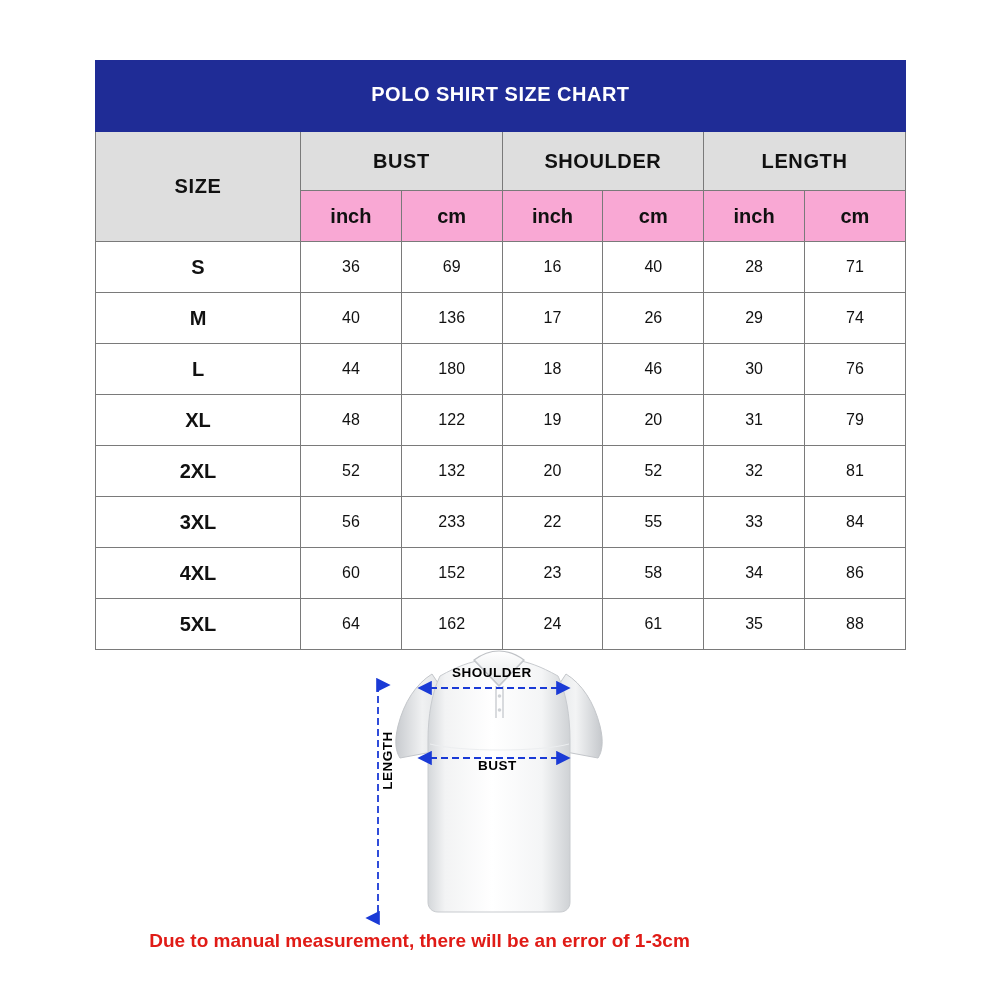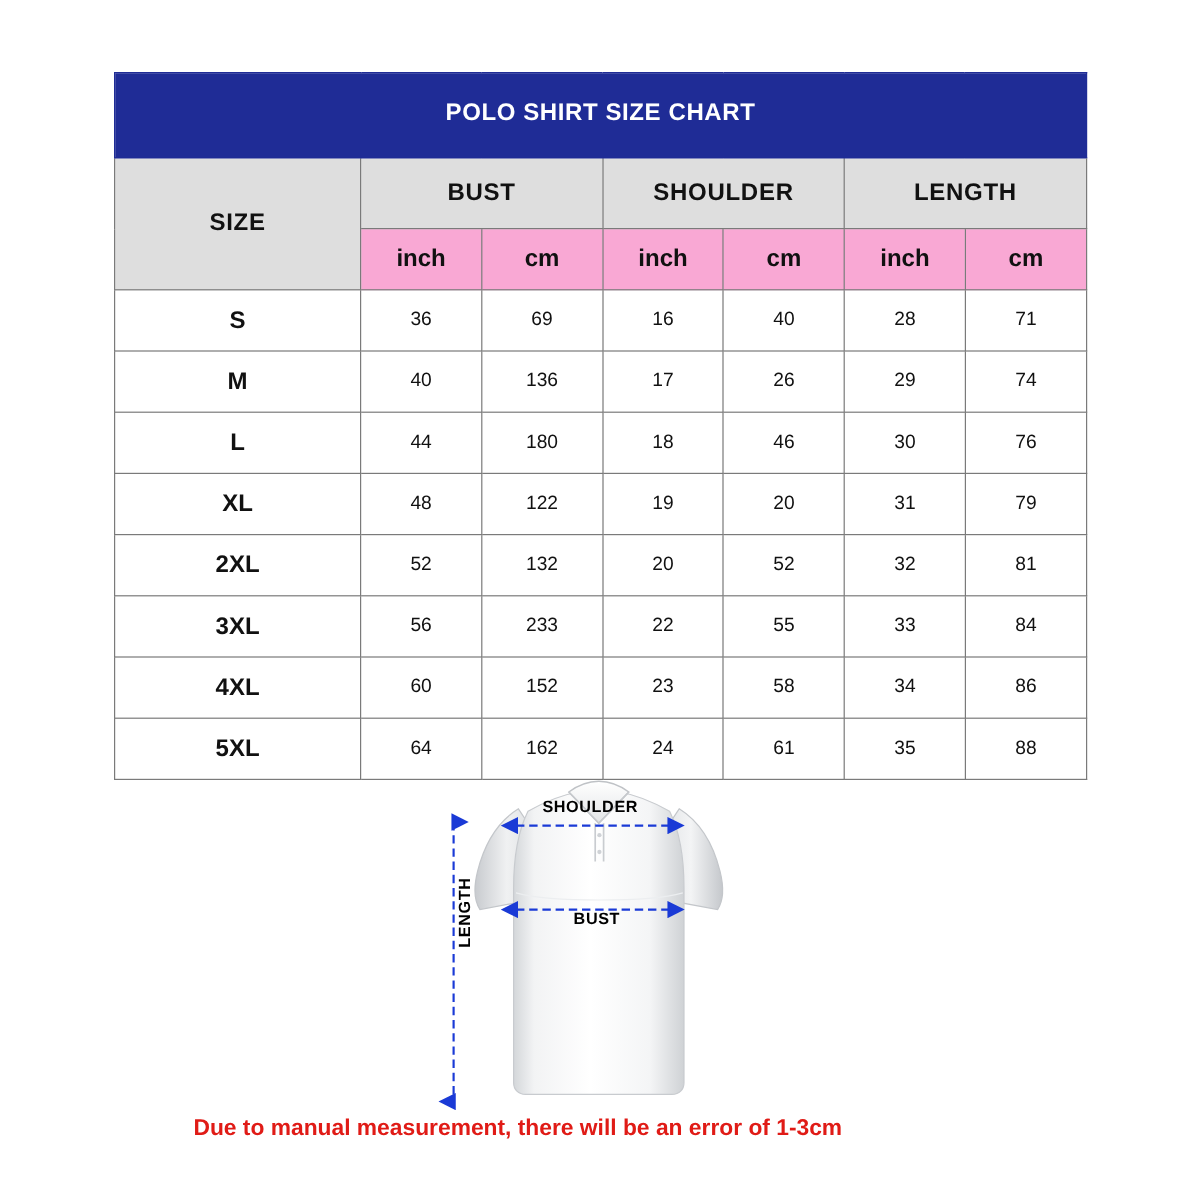--- a/index.html
+++ b/index.html
@@ -131,21 +131,21 @@
     font-weight: bold;
     letter-spacing: 0.5px;
     color: #000;
     transform: rotate(-90deg);
     transform-origin: center center;
     white-space: nowrap;
   }
 
   .note {
     position: absolute;
-    left: 12px;
+    left: 0;
     top: 930px;
     width: 839px;
     text-align: center;
     color: #e01b16;
     font-size: 19px;
     font-weight: bold;
   }
 </style>
 </head>
 <body>

